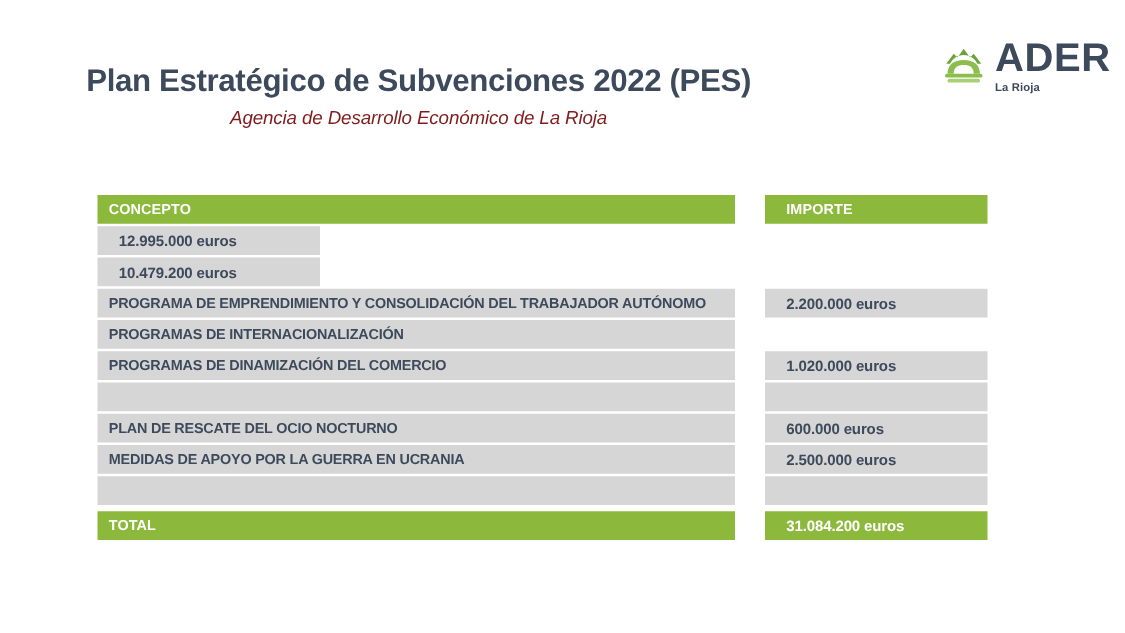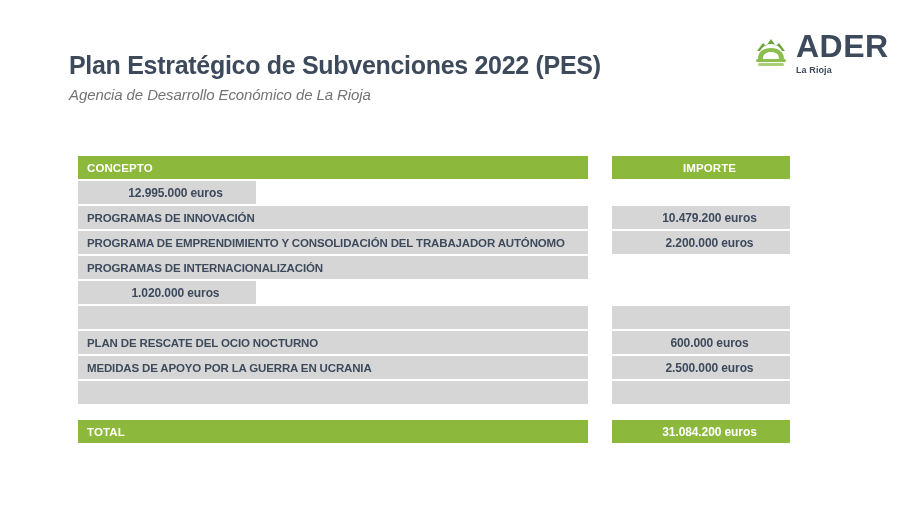--- a/index.html
+++ b/index.html
@@ -34,24 +34,25 @@
     font-weight: bold;
     color: #3d4a5c;
     letter-spacing: -0.3px;
     line-height: 1.1;
     margin: 0;
     white-space: nowrap;
   }
   .slide-subtitle {
     font-size: 15px;
     font-style: italic;
-    color: #737373;
+    color: #7f1d1d;
     letter-spacing: -0.1px;
     margin: 6px 0 0 0;
     white-space: nowrap;
+    text-align: center;
   }
 
   
   .logo {
     position: absolute;
     left: 753px;
     top: 30px;
     display: flex;
     align-items: center;
     gap: 7px;
@@ -104,21 +105,20 @@
     box-sizing: border-box;
     text-align: center;
   }
   .cell-amount {
     width: 178px;
     background: #d6d6d6;
     display: flex;
     align-items: center;
     padding-left: 17px;
     box-sizing: border-box;
-    justify-content: center;
   }
   .trow.header .cell-concept,
   .trow.header .cell-amount,
   .trow.total .cell-concept,
   .trow.total .cell-amount {
     background: #8cb93c;
   }
   .trow.header .cell-concept,
   .trow.header .cell-amount,
   .trow.total .cell-concept,
@@ -145,21 +145,21 @@
     white-space: nowrap;
   }
   .trow.total .cell-value {
     color: #ffffff;
   }
   .trow.spacer .cell-concept,
   .trow.spacer .cell-amount {
     background: #d6d6d6;
   }
   .trow.total {
-    margin-top: 16px;
+    margin-top: 5px;
   }
 </style>
 </head>
 <body>
 
 <div class="slide-header">
 
   <div class="title-block">
     <div class="slide-title">Plan Estratégico de Subvenciones 2022 (PES)</div>
     <div class="slide-subtitle">Agencia de Desarrollo Económico de La Rioja</div>
@@ -193,23 +193,20 @@
     </div>
   </div>
 
   <div class="trow">
     <div class="cell-amount">
       <span class="cell-value">12.995.000 euros</span>
     </div>
   </div>
 
   <div class="trow">
-    <div class="cell-concept">
-      <span class="cell-label">PROGRAMAS DE INNOVACIÓN</span>
-    </div>
     <div class="cell-amount">
       <span class="cell-value">10.479.200 euros</span>
     </div>
   </div>
 
   <div class="trow">
     <div class="cell-concept">
       <span class="cell-label">PROGRAMA DE EMPRENDIMIENTO Y CONSOLIDACIÓN DEL TRABAJADOR AUTÓNOMO</span>
     </div>
     <div class="cell-amount">
@@ -217,20 +214,23 @@
     </div>
   </div>
 
   <div class="trow">
     <div class="cell-concept">
       <span class="cell-label">PROGRAMAS DE INTERNACIONALIZACIÓN</span>
     </div>
   </div>
 
   <div class="trow">
+    <div class="cell-concept">
+      <span class="cell-label">PROGRAMAS DE DINAMIZACIÓN DEL COMERCIO</span>
+    </div>
     <div class="cell-amount">
       <span class="cell-value">1.020.000 euros</span>
     </div>
   </div>
 
   <div class="trow spacer">
     <div class="cell-concept">
       <span class="cell-label"></span>
     </div>
     <div class="cell-amount">

